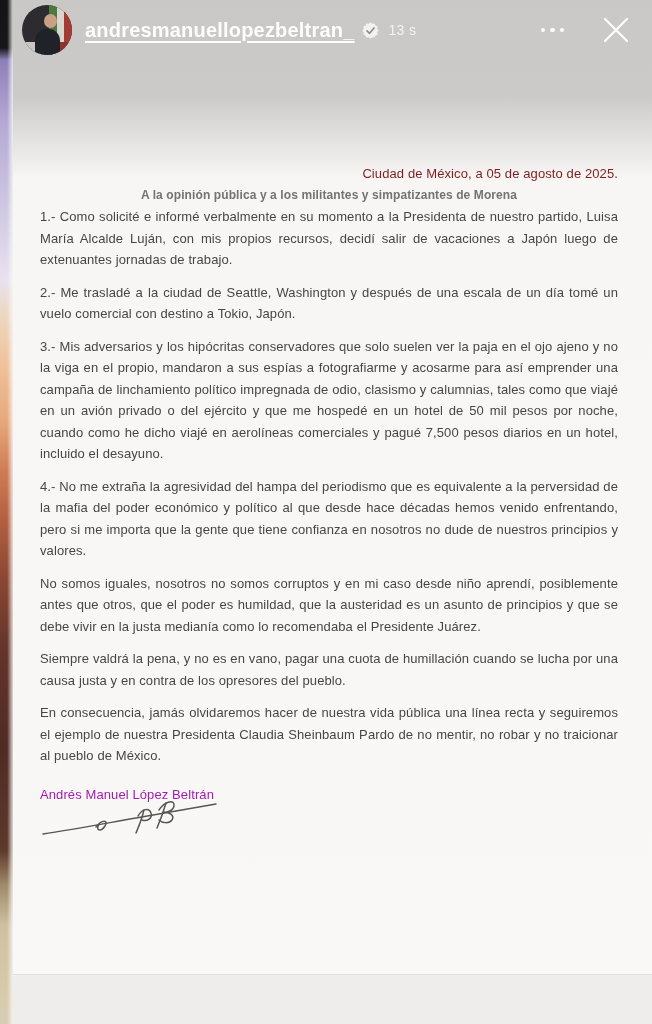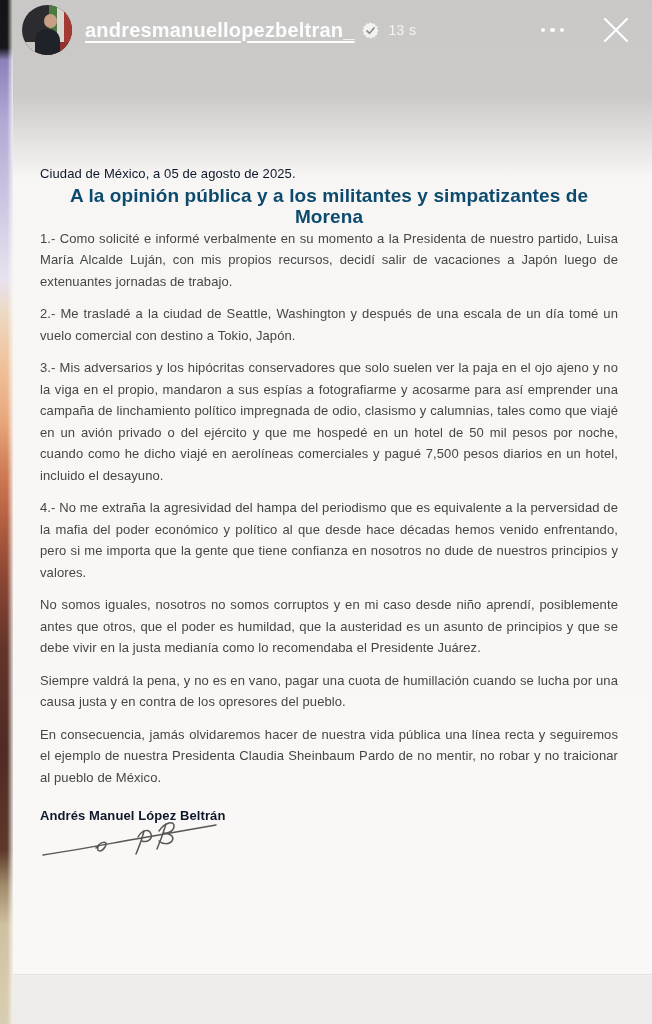--- a/index.html
+++ b/index.html
@@ -55,27 +55,27 @@
   .time{margin-left:10px;font-size:14px;color:rgba(255,255,255,.78);letter-spacing:.3px;}
   .more{margin-left:auto;margin-right:30px;display:flex;gap:5px;cursor:pointer;padding:6px 2px;}
   .more i{width:4.5px;height:4.5px;border-radius:50%;background:rgba(255,255,255,.95);display:block;}
   .close{cursor:pointer;display:block;padding:2px;}
   
   .letter{
     position:absolute;left:40px;width:578px;top:163px;z-index:4;
     color:#464646;font-size:13px;line-height:21.5px;letter-spacing:.1px;
   }
   .letter p{margin:0;}
-  .date{color:#0f172a;margin-bottom:29px;}
-  .heading{text-align:center;font-weight:bold;color:#0c4a6e;font-size:19px;margin-bottom:25px;}
+  .date{text-align:right;color:#7f1d1d;margin-bottom:29px;}
+  .heading{text-align:center;font-weight:bold;color:#737373;font-size:12px;margin-bottom:25px;}
   .para{text-align:justify;margin-bottom:11px !important;}
   .para:last-child{margin-bottom:0 !important;}
   .sig-block{position:relative;margin-top:17px;}
   .closing{color:#464646;}
-  .sig-name{margin-top:8px !important;color:#0f172a;font-weight:bold;}
+  .sig-name{margin-top:8px !important;color:#a21caf;}
   .sig-svg{position:absolute;left:0;top:13px;z-index:2;pointer-events:none;}
 </style>
 </head>
 <body>
 
 <div class="stage">
   <div class="paper-bg"></div>
   <div class="bottom-band-line"></div>
   <div class="edge-strip"></div>
 

